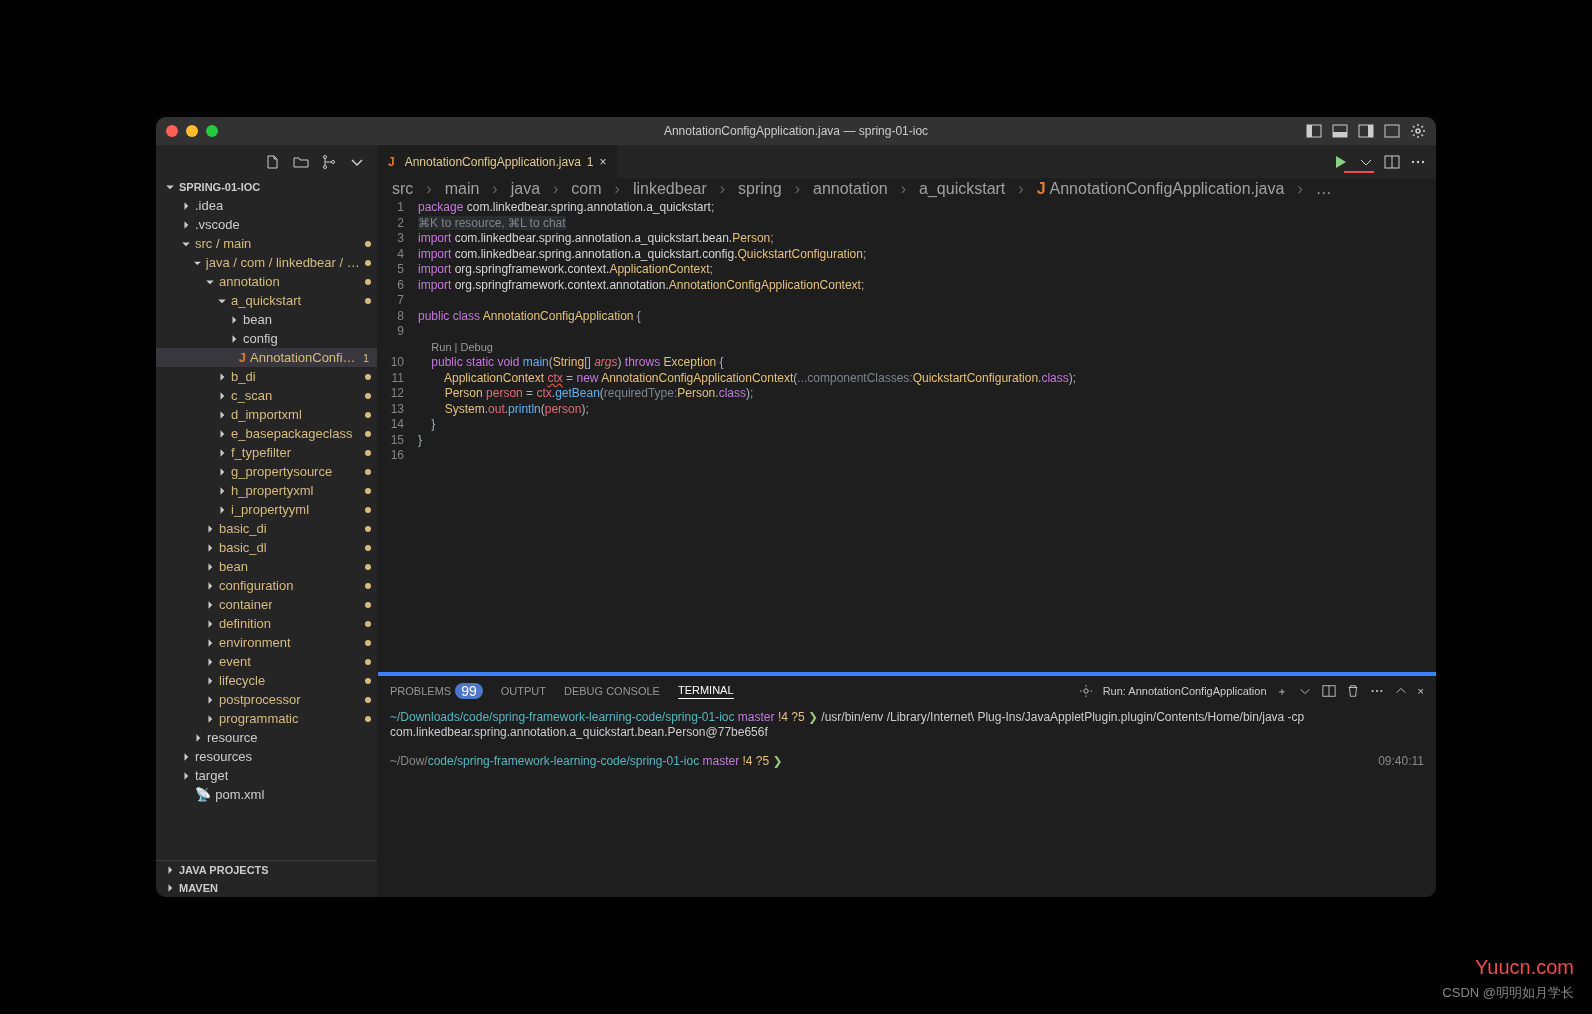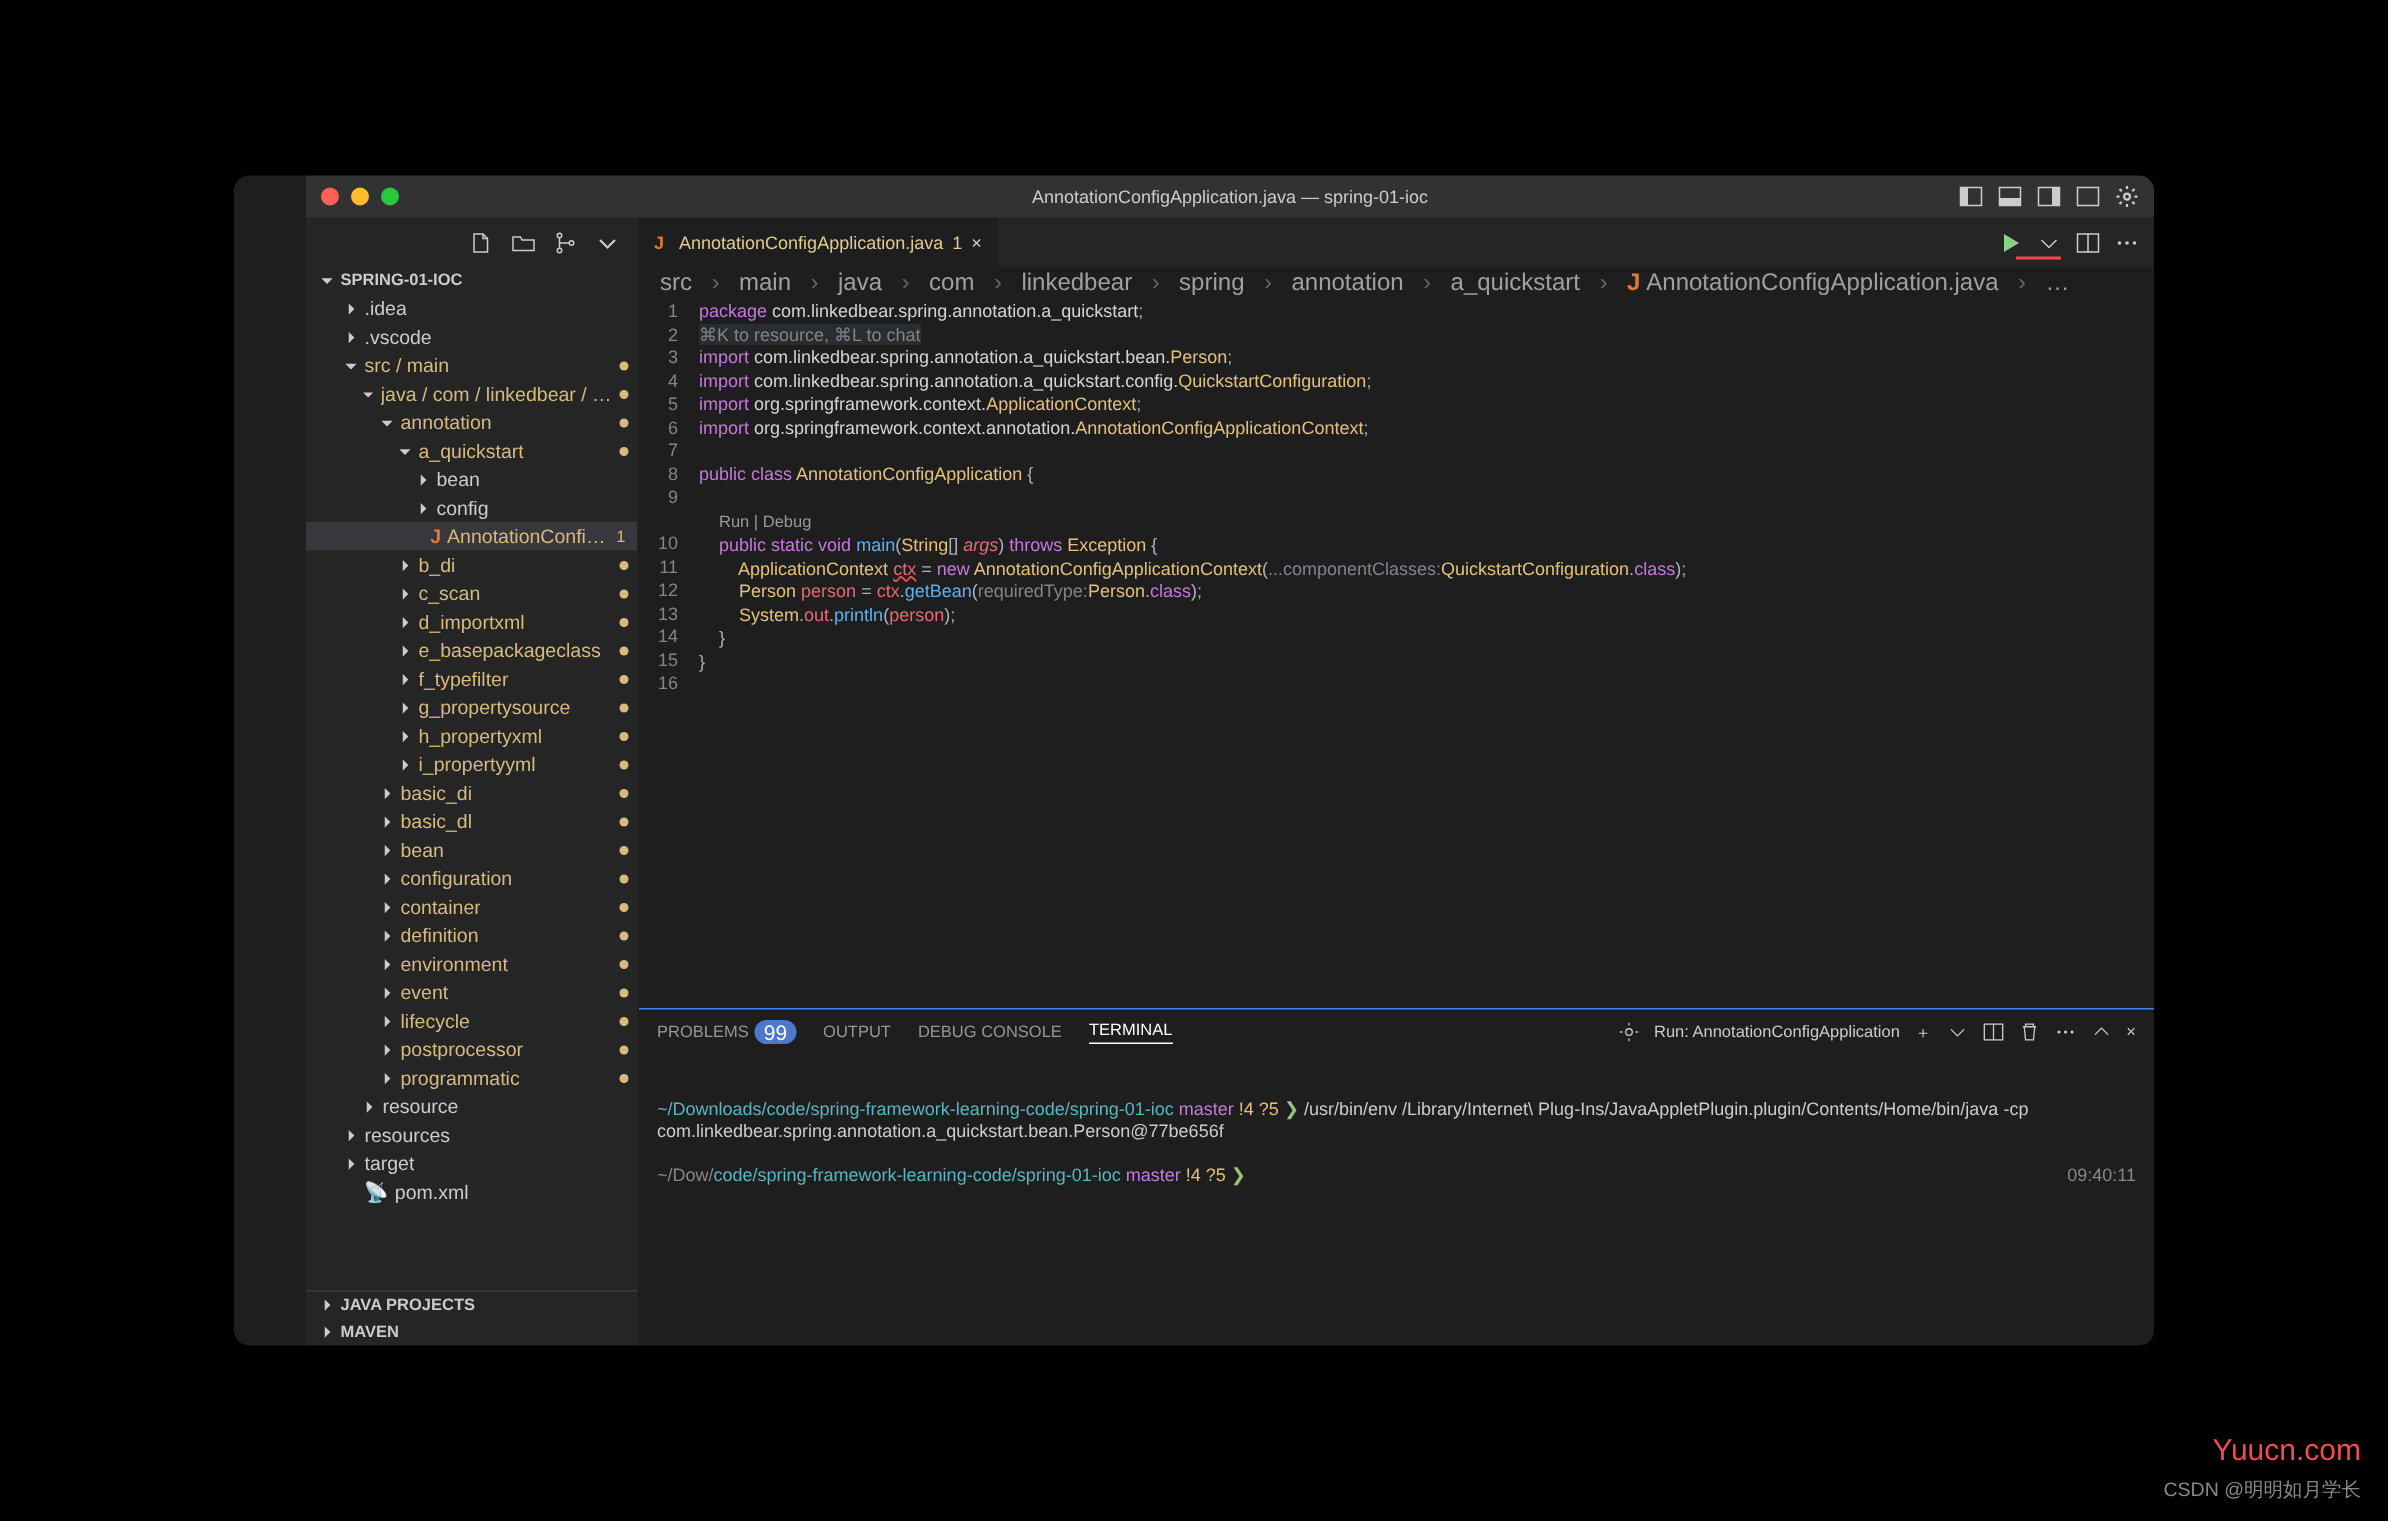--- a/index.html
+++ b/index.html
@@ -1,18 +1,18 @@
 <!DOCTYPE html>
 <html><head>
 <meta charset="utf-8">
 <style>
 *{box-sizing:border-box;margin:0;padding:0;font-family:-apple-system,BlinkMacSystemFont,"Segoe UI",sans-serif;}
 body{background:#000;display:flex;align-items:center;justify-content:center;height:1014px;width:1592px;overflow:hidden;}
 .mono{font-family:"SF Mono",Menlo,Consolas,monospace;}
-.window{background:#1e1e1e;border-radius:10px;width:1280px;height:780px;display:flex;flex-direction:column;overflow:hidden;box-shadow:0 20px 60px rgba(0,0,0,.5);padding-left:48px;}
+.window{background:#1e1e1e;border-radius:10px;width:1280px;height:780px;display:flex;flex-direction:column;overflow:hidden;box-shadow:0 20px 60px rgba(0,0,0,.5);}
 .titlebar{height:28px;background:#323233;display:flex;align-items:center;padding:0 10px;position:relative;}
 .traffic{display:flex;gap:8px;}
 .dot{width:12px;height:12px;border-radius:50%;}
 .red{background:#ff5f56;} .yel{background:#ffbd2e;} .grn{background:#27c93f;}
 .title{position:absolute;left:0;right:0;text-align:center;font-size:12px;color:#ccc;}
 .title-right{margin-left:auto;display:flex;gap:10px;color:#ccc;font-size:14px;}
 .ic{width:16px;height:16px;fill:currentColor;cursor:pointer;}
 .body{flex:1;display:flex;min-height:0;}
 .sidebar{width:222px;background:#252526;display:flex;flex-direction:column;border-right:1px solid #1e1e1e;}
 .sb-head{height:33px;display:flex;align-items:center;justify-content:flex-end;gap:12px;color:#ccc;padding-right:12px;}
@@ -32,21 +32,21 @@
 .tab{background:#1e1e1e;display:flex;align-items:center;padding:0 10px;color:#e0c994;font-size:12px;gap:6px;border-right:1px solid #252526;cursor:pointer;}
 .tabs-right{margin-left:auto;display:flex;align-items:center;gap:10px;padding-right:10px;color:#ccc;}
 .crumbs{height:22px;display:flex;align-items:center;padding:0 14px;font-size:16px;color:#a0a0a0;gap:13px;}
 .crumbs .sep{color:#666;}
 .code{flex:1;display:flex;font-size:12px;line-height:15.5px;overflow:hidden;min-height:0;}
 .gutter{width:40px;text-align:right;color:#858585;padding-right:14px;user-select:none;}
 .src{flex:1;white-space:pre;overflow:auto;color:#d4d4d4;}
 .gline{height:15.5px;}
 .k{color:#c678dd;}.s{color:#d4d4d4;}.t{color:#e5c07b;}.f{color:#61afef;}.c{color:#7f848e;}.p{color:#abb2bf;}.v{color:#e06c75;}
 .codelens{color:#999;font-size:11px;}
-.panel{height:225px;border-top:1px solid #3b82f6;display:flex;flex-direction:column;background:#1e1e1e;gap:25px;}
+.panel{height:225px;border-top:4px solid #3b82f6;display:flex;flex-direction:column;background:#1e1e1e;}
 .ptabs{height:30px;display:flex;align-items:center;padding:0 12px;gap:18px;font-size:11px;color:#969696;}
 .ptab{cursor:pointer;display:flex;align-items:center;gap:4px;}
 .ptab.act{color:#fff;border-bottom:1px solid #fff;padding-bottom:2px;}
 .badge{background:#4d78cc;border-radius:8px;padding:0 6px;color:#fff;font-size:14px;}
 .ptabs-right{margin-left:auto;display:flex;align-items:center;gap:10px;color:#ccc;font-size:11px;}
 .term{flex:1;padding:4px 12px;font-size:12px;line-height:15px;color:#ccc;overflow:auto;}
 .prompt-path{color:#56b6c2;}.prompt-br{color:#c678dd;}.prompt-y{color:#e5c07b;}.prompt-g{color:#98c379;}.prompt-gr{color:#888;}
 .watermark{position:fixed;right:18px;bottom:35px;color:#f14c4c;font-size:20px;font-weight:500;}
 .csdn{position:fixed;right:18px;bottom:12px;color:#888;font-size:13px;}
 .ji{color:#e37933;font-weight:bold;margin-right:4px;}

